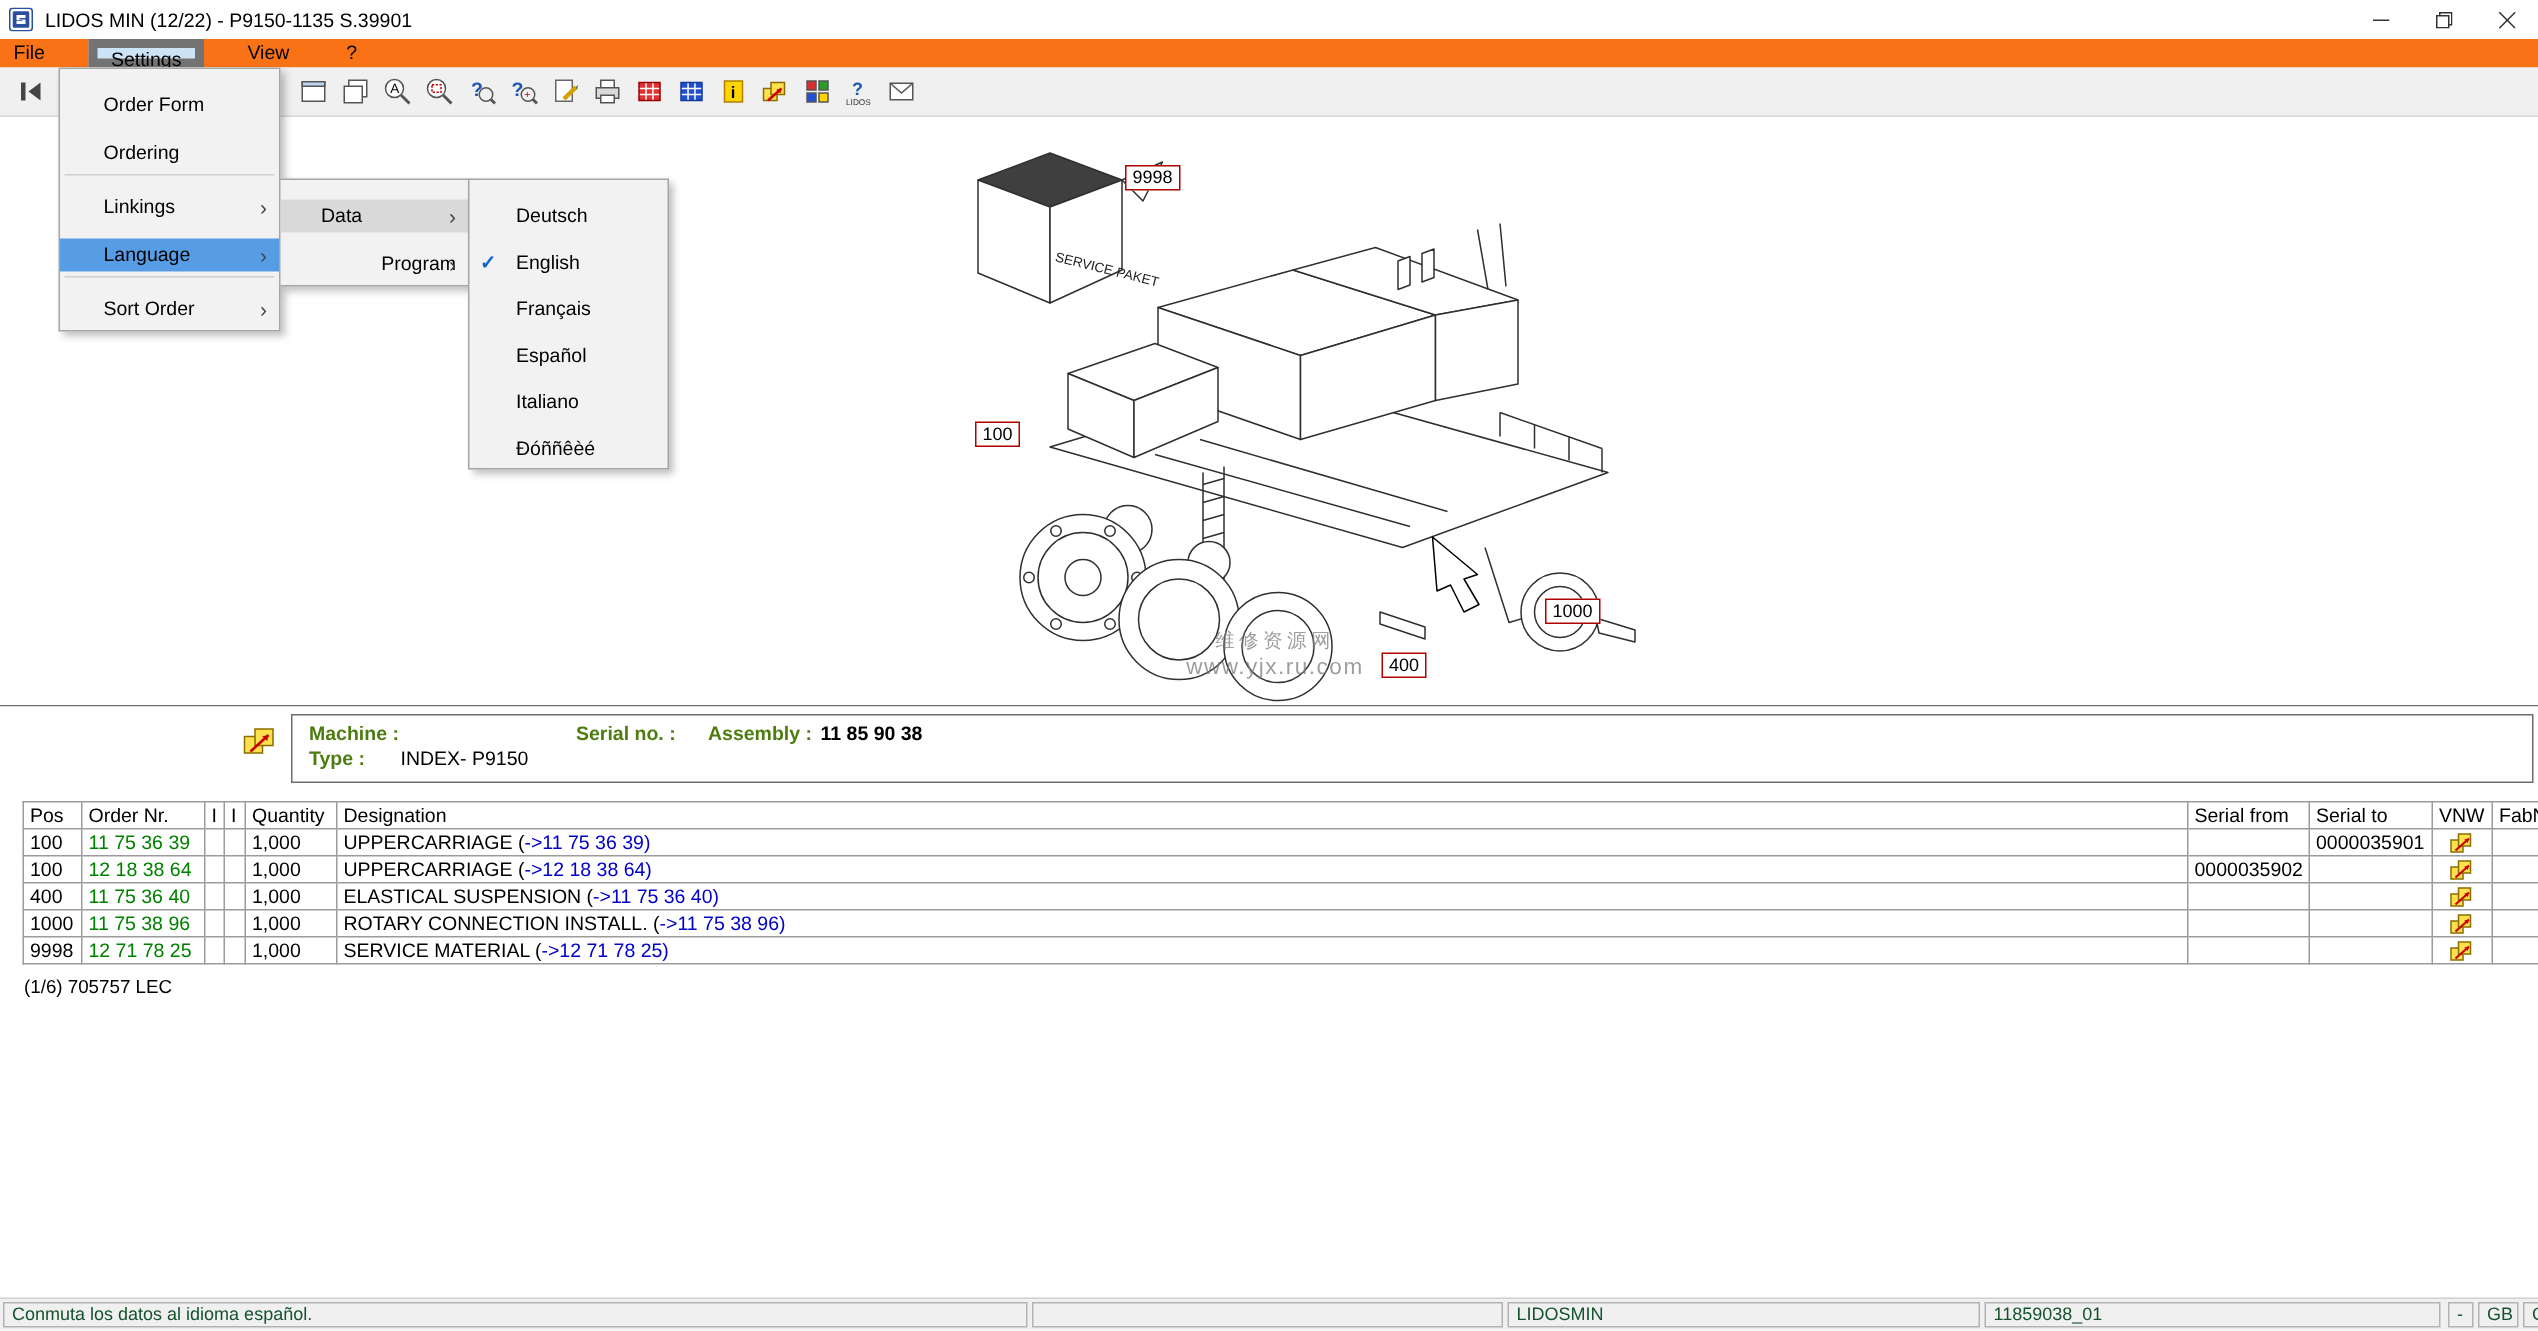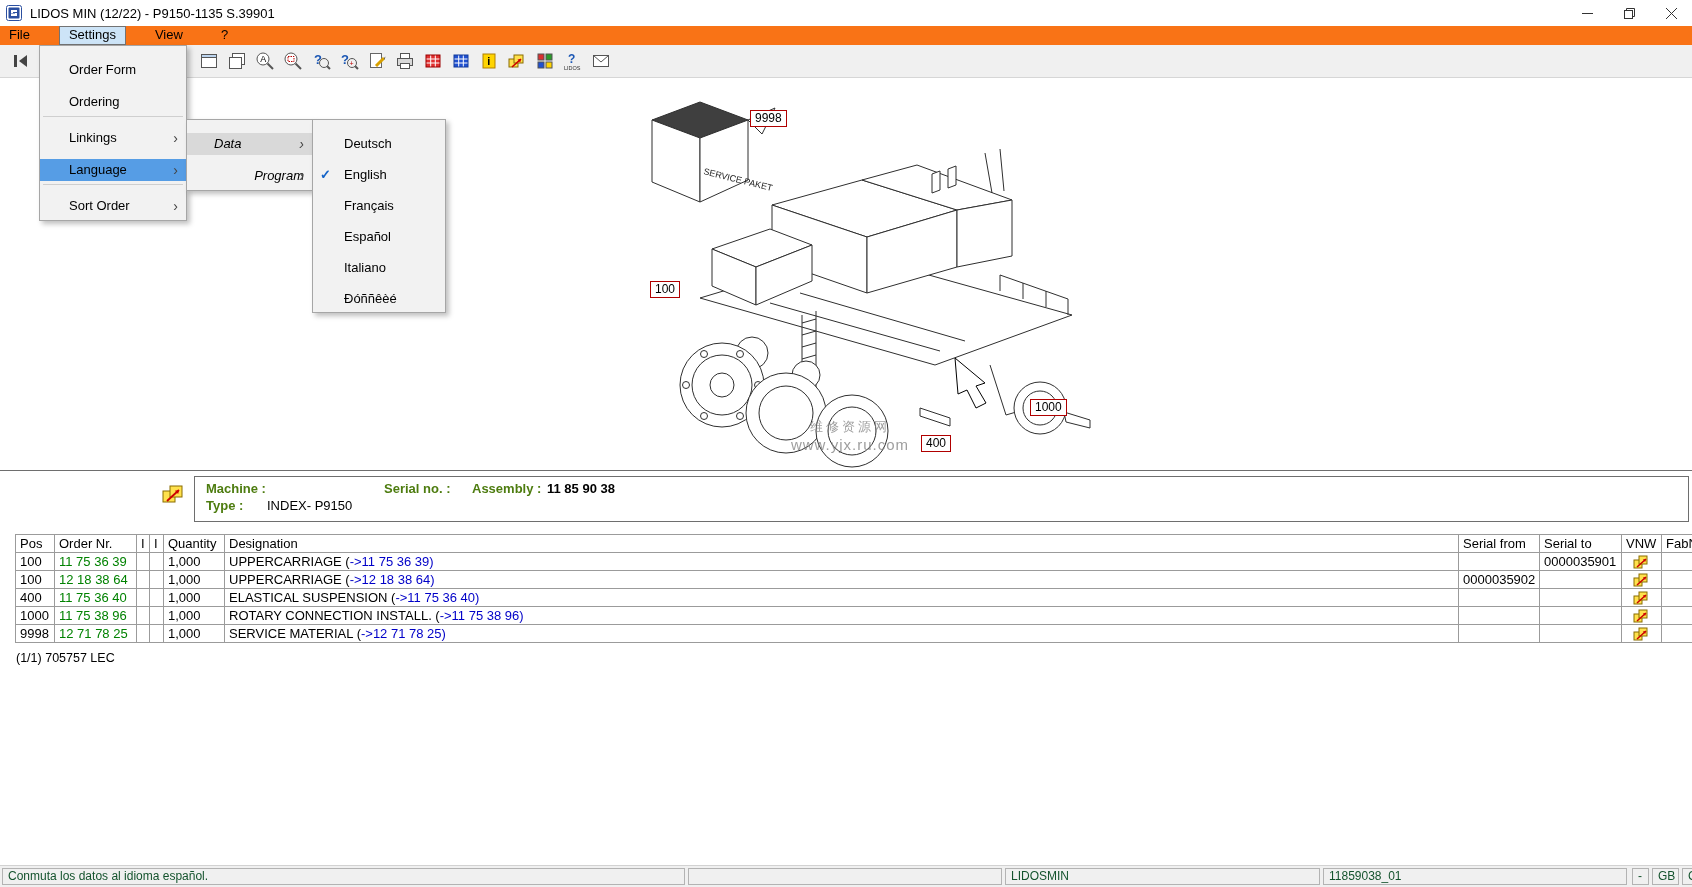--- a/index.html
+++ b/index.html
@@ -9,21 +9,21 @@
   
   .titlebar { position:absolute; left:0; top:0; right:0; height:26px; background:#fff; display:flex; align-items:center; }
   .app-icon { width:16px; height:16px; margin-left:6px; }
   .title-text { font-size:13px; color:#000; margin-left:8px; }
   .win-btns { position:absolute; right:0; top:0; height:26px; display:flex; }
   .win-btn { width:42px; height:26px; display:flex; align-items:center; justify-content:center; }
 
   
   .menubar { position:absolute; left:0; top:26px; right:0; height:19px; background:#f97316; display:flex; font-size:13px;gap:20px; }
   .menubar-item { padding:1px 9px 0 9px; height:19px; color:#000; }
-  .menubar-item.active { background:#cde4f7; border:1px solid #737373; padding-top:0; }
+  .menubar-item.active { background:#cde4f7; border:6px solid #737373; padding-top:0; }
 
   
   .toolbar { position:absolute; left:0; top:45px; right:0; height:33px; background:#f0f0f0; border-bottom:1px solid #d6d6d6; }
   .tb-btn { position:absolute; top:3px; width:26px; height:26px; display:flex; align-items:center; justify-content:center; }
   .tb-group { position:absolute; left:196px; top:3px; display:flex; gap:2px; }
   .tb-group .tb-btn { position:static; }
 
   
   .menu-panel { position:absolute; background:#f2f2f2; border:1px solid #a6a6a6; box-shadow:3px 3px 5px rgba(0,0,0,.25); z-index:60; padding:3px 0; font-size:13px; }
   .menu-item { position:relative; height:22px; line-height:22px; padding-left:29px; padding-right:8px; color:#000; white-space:nowrap;margin-top:10px; }
@@ -436,21 +436,21 @@
                 <rect x="6" y="1" width="8" height="8" fill="#ffe14d" stroke="#8a6d00"></rect>
                 <path d="M4 12 L13 4" stroke="#c00" stroke-width="1.5"></path>
                 <path d="M13 4 L9.8 4.6 L12.2 7 Z" fill="#c00"></path>
               </svg>
             </td>
         <td></td>
       </tr>
     </tbody>
       </table>
   </div>
-  <div class="tbl-footer">(1/1) 705757 LEC</div>
+  <div class="tbl-footer">(1/6) 705757 LEC</div>
 
   <div class="statusbar">
     <div class="sb-seg" style="left:2px; width:683px;">Conmuta los datos al idioma español.</div>
     <div class="sb-seg" style="left:688px; width:314px;"></div>
     <div class="sb-seg" style="left:1005px; width:315px;">LIDOSMIN</div>
     <div class="sb-seg" style="left:1323px; width:304px;">11859038_01</div>
     <div class="sb-seg" style="left:1632px; width:17px;">-</div>
     <div class="sb-seg" style="left:1652px; width:27px;">GB</div>
     <div class="sb-seg" style="left:1682px; width:27px;">GB</div>
   </div>
@@ -458,21 +458,21 @@
   <div class="menu-panel" style="left:39px; top:45px; width:148px;">
     <div class="menu-item"><span>Order Form</span></div>
     <div class="menu-item"><span>Ordering</span></div>
     <div class="menu-sep"></div>
     <div class="menu-item"><span>Linkings</span><span class="sub-arrow">›</span></div>
     <div class="menu-item hl"><span>Language</span><span class="sub-arrow">›</span></div>
     <div class="menu-sep"></div>
     <div class="menu-item"><span>Sort Order</span><span class="sub-arrow">›</span></div>
   </div>
 
-  <div class="menu-panel" style="left:186px; top:119px; width:127px;font-style:italic;">
+  <div class="menu-panel" style="left:186px; top:119px; width:127px;">
     <div class="menu-item hl2" style="padding-left:27px;"><span>Data</span><span class="sub-arrow">›</span></div>
     <div class="menu-item" style="padding-left:27px;text-align:right;"><span>Program</span><span class="sub-arrow">›</span></div>
   </div>
 
   <div class="menu-panel" style="left:312px; top:119px; width:134px;">
     <div class="menu-item" style="height:21px; line-height:21px; padding-left:31px;"><span>Deutsch</span></div>
     <div class="menu-item" style="height:21px; line-height:21px; padding-left:31px;"><span class="check">✓</span><span>English</span></div>
     <div class="menu-item" style="height:21px; line-height:21px; padding-left:31px;"><span>Français</span></div>
     <div class="menu-item" style="height:21px; line-height:21px; padding-left:31px;"><span>Español</span></div>
     <div class="menu-item" style="height:21px; line-height:21px; padding-left:31px;"><span>Italiano</span></div>

